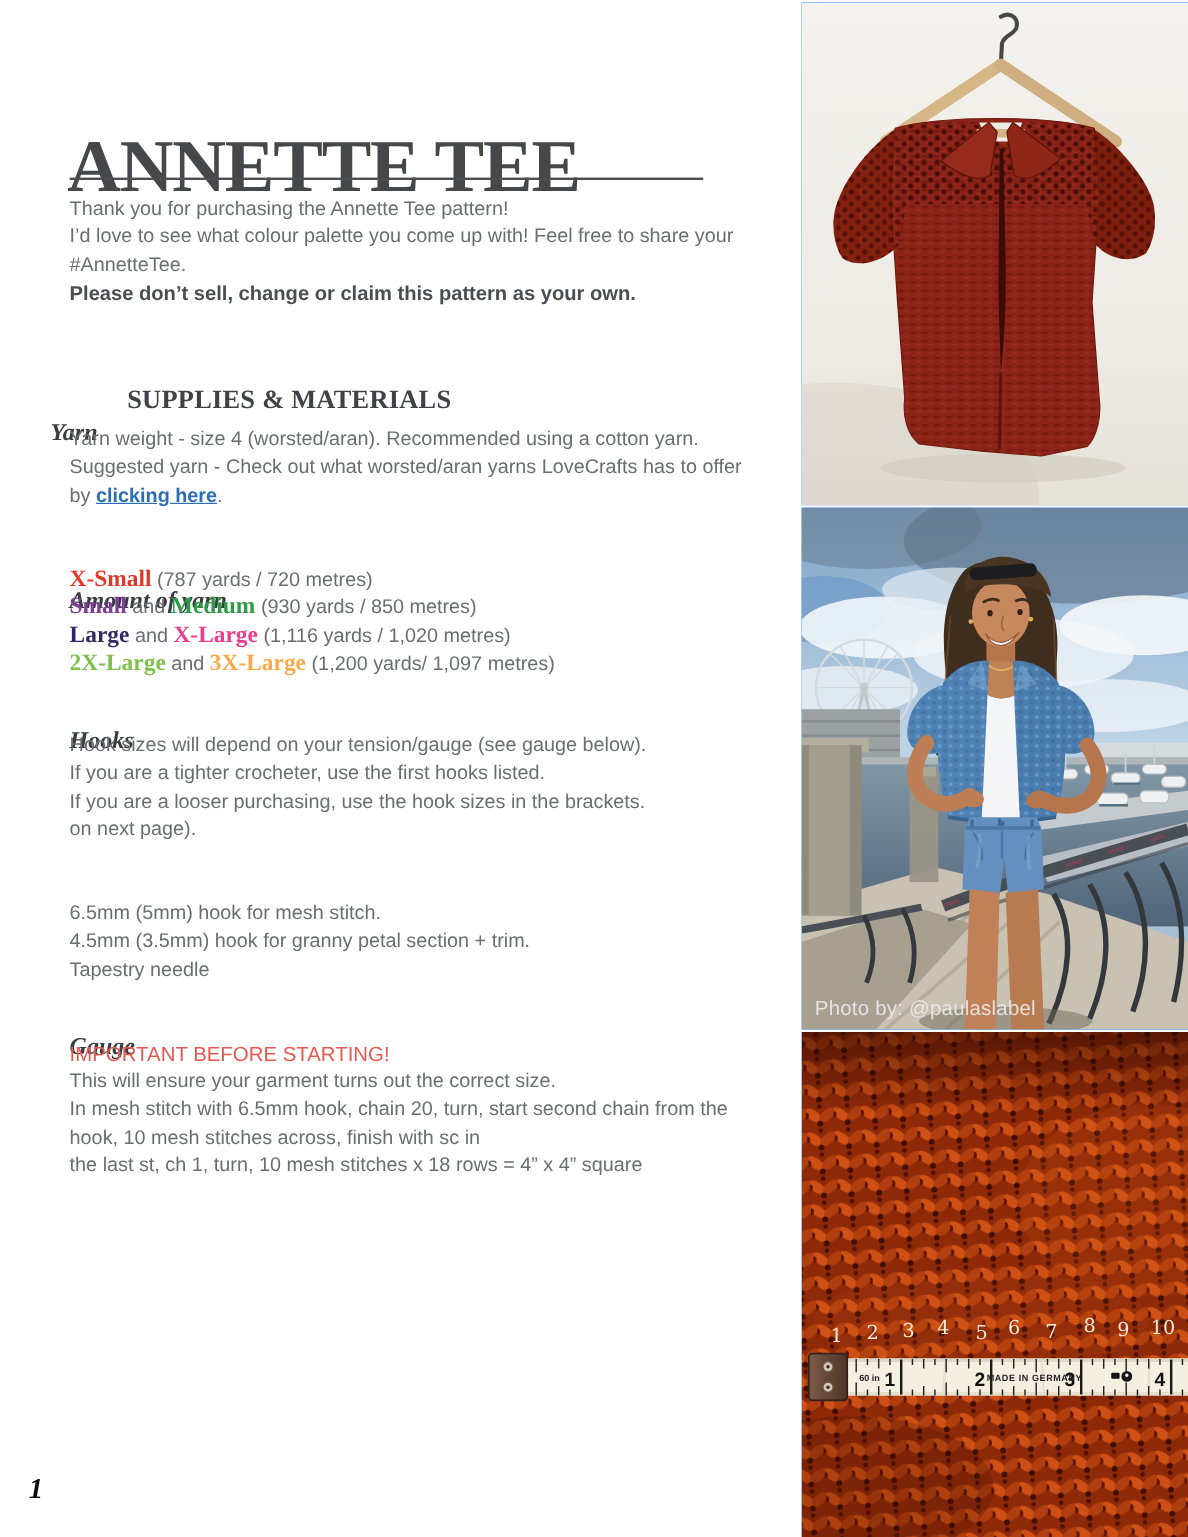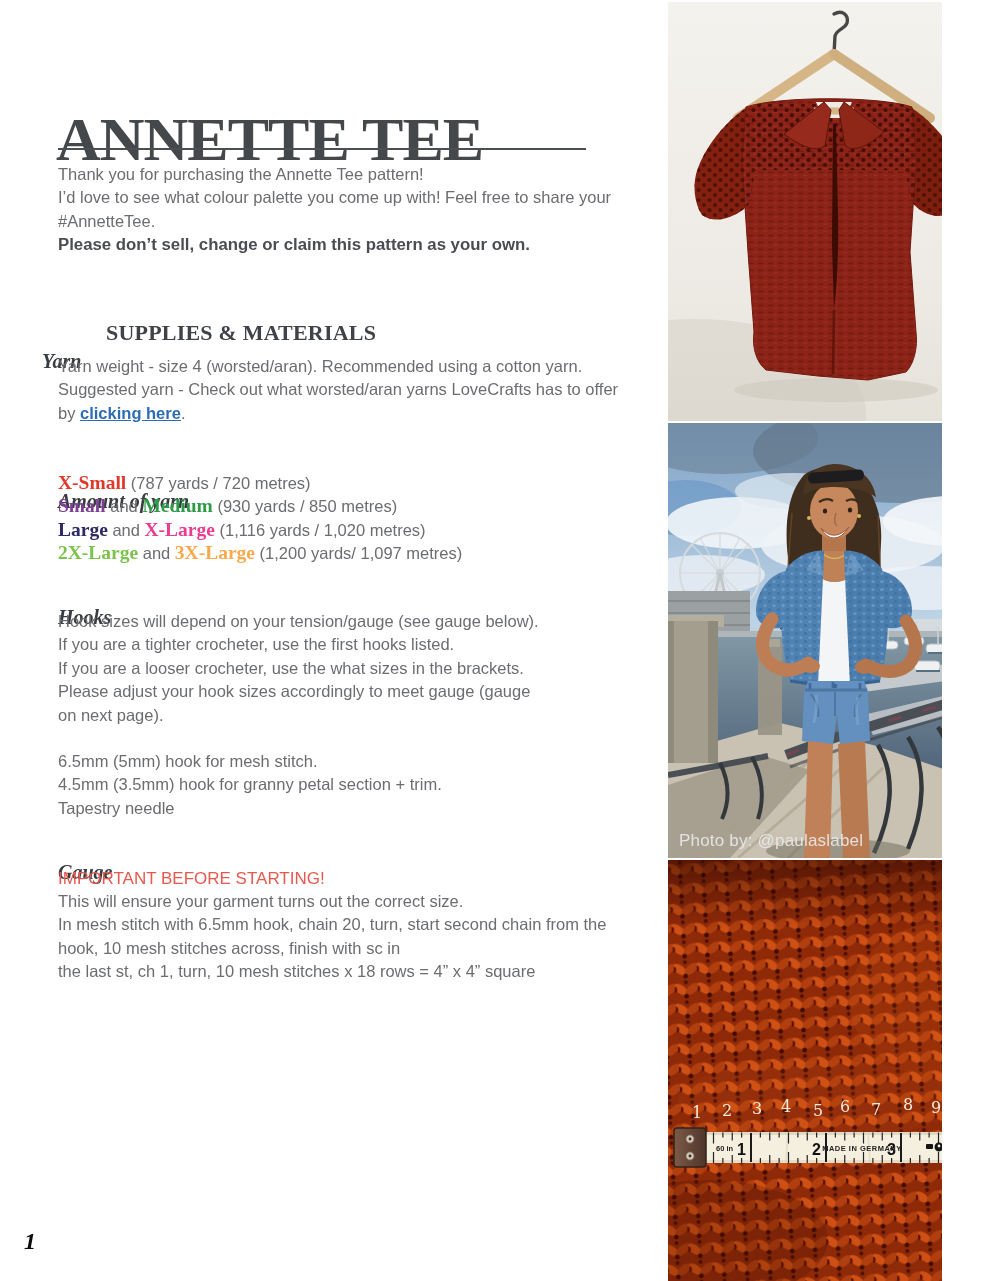--- a/index.html
+++ b/index.html
@@ -17,21 +17,21 @@
       font-size:22px;color:#3f4347;letter-spacing:.2px;margin-left:48px;}
   .sub-heading{font-family:"Liberation Serif","DejaVu Serif",serif;font-weight:bold;
       font-style:italic;font-size:20px;color:#393d40;}
   .size-name{font-family:"Liberation Serif","DejaVu Serif",serif;font-weight:bold;
       font-size:19.5px;margin-top:48px;}
   .inline-link{color:#2d6db5;font-weight:bold;text-decoration:underline;cursor:pointer;}
   .warning{color:#e8584f;font-size:17px;line-height:23.4px;}
   .page-num{left:24px;top:1228px;font-family:"Liberation Serif","DejaVu Serif",serif;
       font-weight:bold;font-style:italic;font-size:24px;color:#0c0c0e;}
   
-  .fig{position:absolute;left:668px;width:274px;overflow:hidden;background:#3b82f6;}
+  .fig{position:absolute;left:668px;width:322px;overflow:hidden;background:#3b82f6;}
   #fig-tee{top:2px;height:419px;}
   #fig-model{top:423px;height:435px;}
   #fig-swatch{top:860px;height:421px;}
   .photo-caption{position:absolute;left:11px;top:408px;color:#e9e9e9;font-size:17px;
       opacity:.92;letter-spacing:.2px;}
   svg{display:block;}
 </style>
 </head>
 <body>
 
@@ -63,22 +63,21 @@
     <div class="tline"><span class="size-name" style="color: rgb(224, 57, 43);">X-Small</span><span> (787 yards / 720 metres)</span></div>
     <div class="tline"><span class="size-name" style="color: rgb(126, 63, 151);">Small</span><span> and </span><span class="size-name" style="color: rgb(46, 155, 72);">Medium</span><span> (930 yards / 850 metres)</span></div>
     <div class="tline"><span class="size-name" style="color: rgb(46, 42, 102);">Large</span><span> and </span><span class="size-name" style="color: rgb(236, 60, 142);">X-Large</span><span> (1,116 yards / 1,020 metres)</span></div>
     <div class="tline"><span class="size-name" style="color: rgb(124, 194, 75);">2X-Large</span><span> and </span><span class="size-name" style="color: rgb(248, 169, 76);">3X-Large</span><span> (1,200 yards/ 1,097 metres)</span></div>
   </div>
 
   <h3 class="abs sub-heading" style="left:58px;top:586px;">Hooks</h3>
   <div class="abs bodytxt" style="left:58px;top:610px;">
       <div class="tline">Hook sizes will depend on your tension/gauge (see gauge below).</div>
       <div class="tline">If you are a tighter crocheter, use the first hooks listed.</div>
-      <div class="tline">If you are a looser crocheter, use the what sizes in the brackets.</div>
-      <div class="tline">Please adjust your hook sizes accordingly to meet gauge (gauge</div>
+      <div class="tline">If you are a looser purchasing, use the hook sizes in the brackets.</div>
       <div class="tline">on next page).</div>
     </div>
   <div class="abs bodytxt" style="left:58px;top:750px;">
       <div class="tline">6.5mm (5mm) hook for mesh stitch.</div>
       <div class="tline">4.5mm (3.5mm) hook for granny petal section + trim.</div>
       <div class="tline">Tapestry needle</div>
     </div>
 
   <h3 class="abs sub-heading" style="left:58px;top:841px;">Gauge</h3>
   <div class="abs warning" style="left:58px;top:867px;">IMPORTANT BEFORE STARTING!</div>

